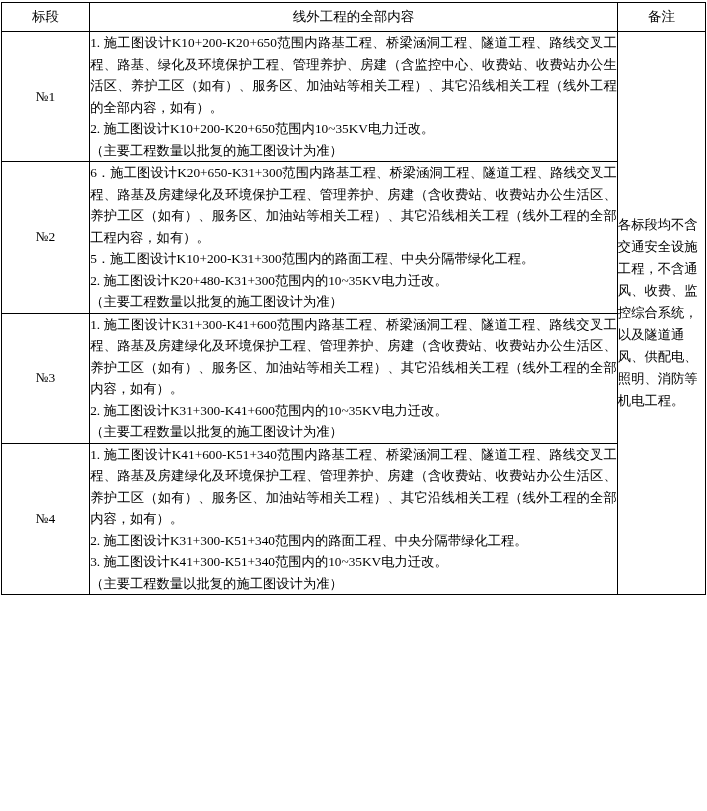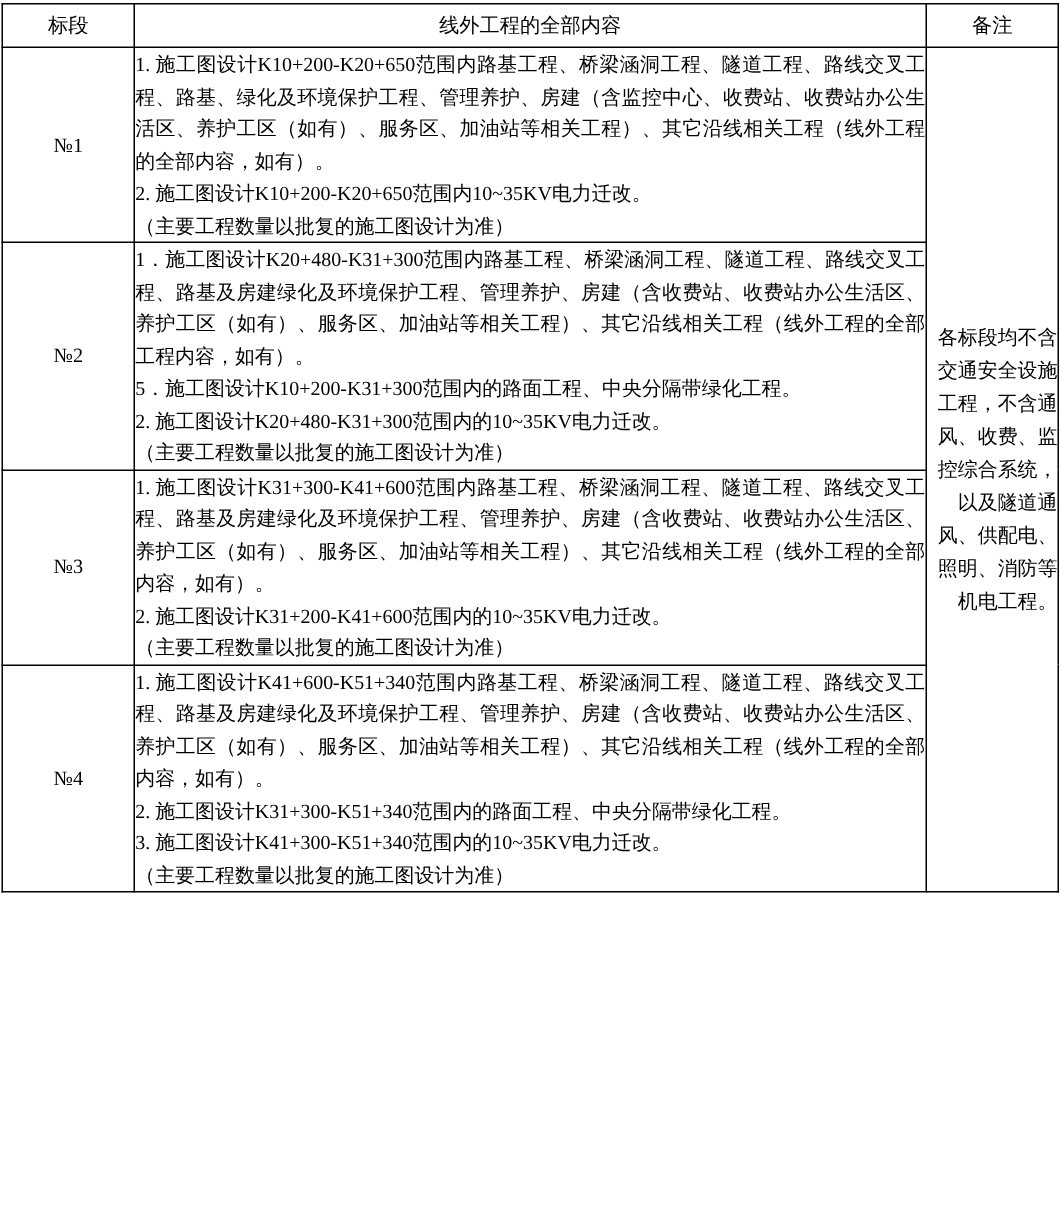--- a/index.html
+++ b/index.html
@@ -50,21 +50,21 @@
     padding: 6px 7px 7px 7px;
     font-size: 13.3px;
     line-height: 21.5px;
     text-align: justify;
     vertical-align: top;
   }
   .content-cell p {
     margin: 0;
   }
   .remark-cell {
-    text-align: right;
+    text-align: left;
     font-size: 13.3px;
     line-height: 22px;
     vertical-align: middle;
     padding: 4px 6px;
   }
 </style>
 </head>
 <body>
 
 <div class="page">
@@ -87,31 +87,31 @@
         <td class="content-cell">
           <p>1. 施工图设计K10+200-K20+650范围内路基工程、桥梁涵洞工程、隧道工程、路线交叉工程、路基、绿化及环境保护工程、管理养护、房建（含监控中心、收费站、收费站办公生活区、养护工区（如有）、服务区、加油站等相关工程）、其它沿线相关工程（线外工程的全部内容，如有）。</p>
           <p>2. 施工图设计K10+200-K20+650范围内10~35KV电力迁改。</p>
           <p>（主要工程数量以批复的施工图设计为准）</p>
         </td>
         <td class="remark-cell" rowspan="4">各标段均不含交通安全设施工程，不含通风、收费、监控综合系统，以及隧道通风、供配电、照明、消防等机电工程。</td>
       </tr>
       <tr>
         <td class="lot-cell">№2</td>
         <td class="content-cell">
-          <p>1．施工图设计K20+480-K31+300范围内路基工程、桥梁涵洞工程、隧道工程、路线交叉工程、路基及房建绿化及环境保护工程、管理养护、房建（含收费站、收费站办公生活区、养护工区（如有）、服务区、加油站等相关工程）、其它沿线相关工程（线外工程的全部工程内容，如有）。</p>
+          <p>6．施工图设计K20+650-K31+300范围内路基工程、桥梁涵洞工程、隧道工程、路线交叉工程、路基及房建绿化及环境保护工程、管理养护、房建（含收费站、收费站办公生活区、养护工区（如有）、服务区、加油站等相关工程）、其它沿线相关工程（线外工程的全部工程内容，如有）。</p>
           <p>5．施工图设计K10+200-K31+300范围内的路面工程、中央分隔带绿化工程。</p>
           <p>2. 施工图设计K20+480-K31+300范围内的10~35KV电力迁改。</p>
           <p>（主要工程数量以批复的施工图设计为准）</p>
         </td>
       </tr>
       <tr>
         <td class="lot-cell">№3</td>
         <td class="content-cell">
           <p>1. 施工图设计K31+300-K41+600范围内路基工程、桥梁涵洞工程、隧道工程、路线交叉工程、路基及房建绿化及环境保护工程、管理养护、房建（含收费站、收费站办公生活区、养护工区（如有）、服务区、加油站等相关工程）、其它沿线相关工程（线外工程的全部内容，如有）。</p>
-          <p>2. 施工图设计K31+200-K41+600范围内的10~35KV电力迁改。</p>
+          <p>2. 施工图设计K31+300-K41+600范围内的10~35KV电力迁改。</p>
           <p>（主要工程数量以批复的施工图设计为准）</p>
         </td>
       </tr>
       <tr>
         <td class="lot-cell">№4</td>
         <td class="content-cell">
           <p>1. 施工图设计K41+600-K51+340范围内路基工程、桥梁涵洞工程、隧道工程、路线交叉工程、路基及房建绿化及环境保护工程、管理养护、房建（含收费站、收费站办公生活区、养护工区（如有）、服务区、加油站等相关工程）、其它沿线相关工程（线外工程的全部内容，如有）。</p>
           <p>2. 施工图设计K31+300-K51+340范围内的路面工程、中央分隔带绿化工程。</p>
           <p>3. 施工图设计K41+300-K51+340范围内的10~35KV电力迁改。</p>
           <p>（主要工程数量以批复的施工图设计为准）</p>

